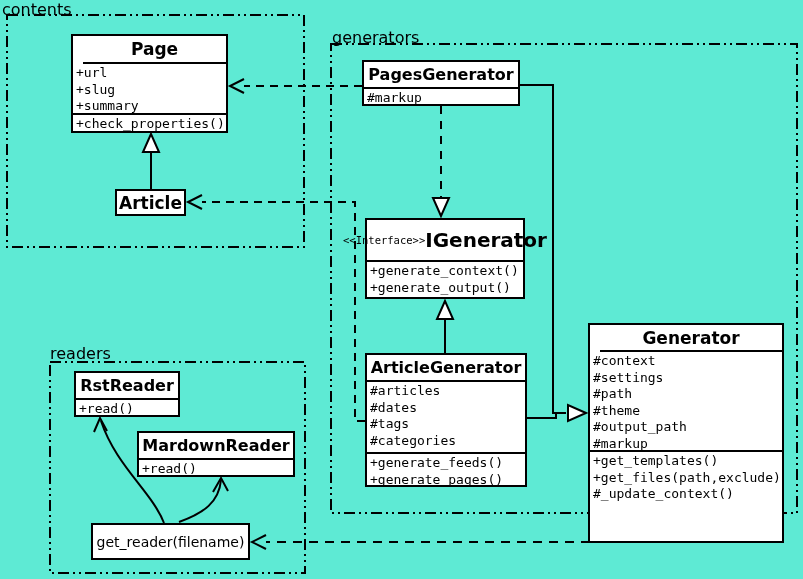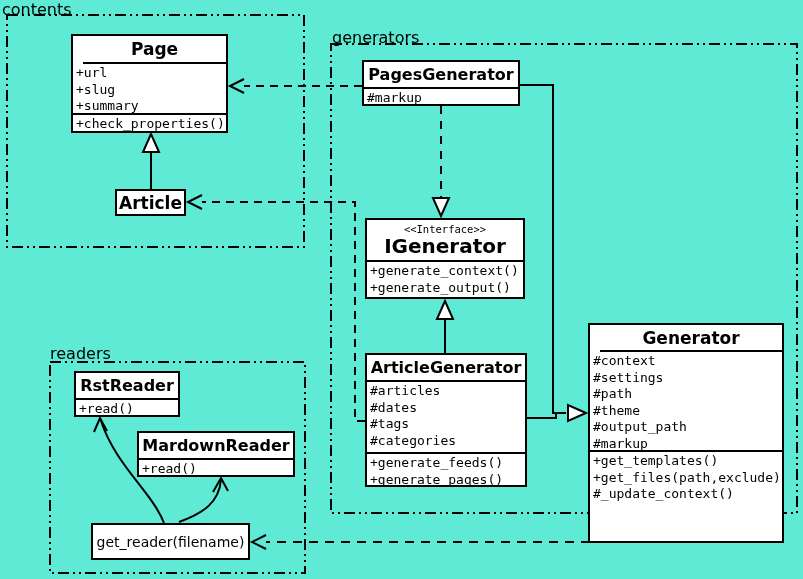--- a/index.html
+++ b/index.html
@@ -11,21 +11,21 @@
        display:flex;flex-direction:column;}
   .cls-title{font-weight:bold;font-size:16px;font-family:"DejaVu Sans",sans-serif;text-align:center;
        border-bottom:2px solid #000;box-sizing:border-box;display:flex;align-items:center;justify-content:center;
        white-space:nowrap;flex:0 0 auto;}
   .t17{font-size:17px;margin-left:10px;}
   .t15{font-size:16px;}
   .cls-sec{font:13px "DejaVu Sans Mono",monospace;border-bottom:2px solid #000;box-sizing:border-box;
        padding:1px 3px 0 3px;flex:0 0 auto;}
   .cls-sec div{line-height:16.5px;white-space:nowrap;}
   .cls-sec.last{border-bottom:none;flex:1 1 auto;}
-  .ig-head{flex-direction:column;line-height:1.1;}
+  .ig-head{line-height:1.1;}
   .stereo{font:10.5px "DejaVu Sans Mono",monospace;font-weight:normal;}
   .ig-name{font-weight:bold;font-size:20px;}
   .plainbox{position:absolute;z-index:2;background:#fff;border:2px solid #000;box-sizing:border-box;
        display:flex;align-items:center;justify-content:center;white-space:nowrap;}
   .fn{font:14px "DejaVu Sans",sans-serif;}
   .bold17{font:bold 17px "DejaVu Sans",sans-serif;}
 </style>
 </head>
 <body>
 

